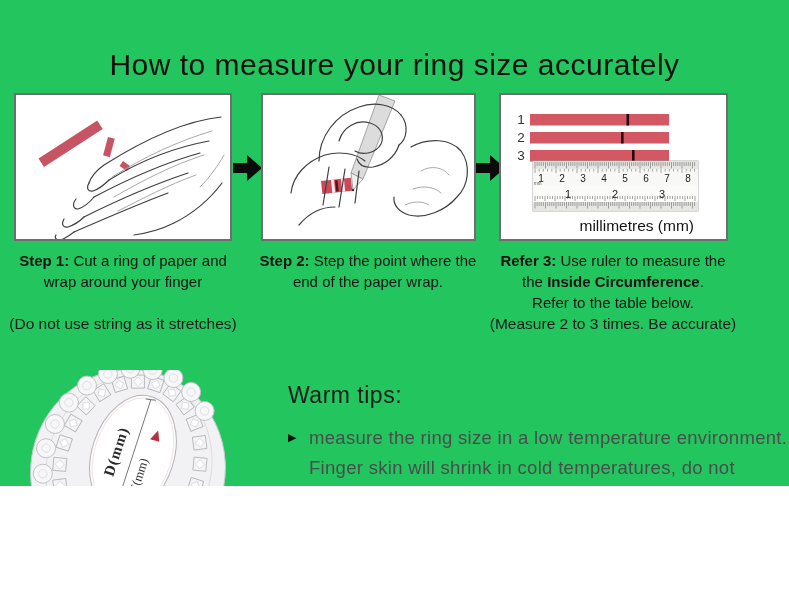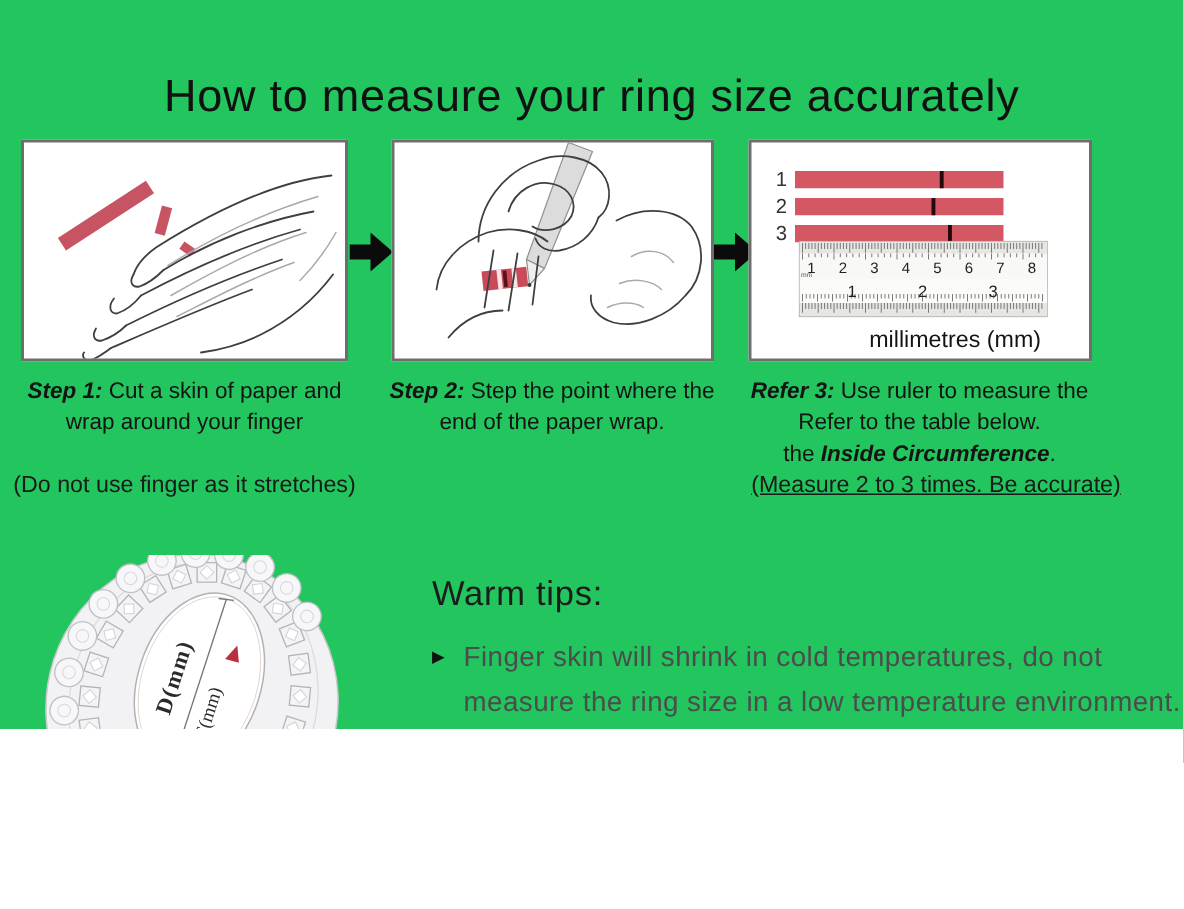--- a/index.html
+++ b/index.html
@@ -8,27 +8,27 @@
   .title{position:absolute;top:28px;left:0;right:0;text-align:center;
          font-size:30px;font-weight:500;letter-spacing:.5px;color:#111;}
   .panel{position:absolute;top:93px;height:148px;background:#fff;border:2px solid #6e6e6e;box-sizing:border-box;}
   .p1{left:14px;width:218px;}
   .p2{left:261px;width:215px;}
   .p3{left:499px;width:229px;}
   .panel svg{display:block;width:100%;height:100%;}
   .arrow{position:absolute;top:155px;width:30px;height:26px;}
   .a1{left:233px;} .a2{left:476px;}
   .caption{position:absolute;top:250px;font-size:15px;line-height:21px;text-align:center;color:#141414;}
-  .caption b{font-weight:700;font-style:italic;}
+  .caption b{font-weight:700;}
   .c1{left:8px;width:230px;}
   .c2{left:255px;width:226px;}
   .c3{left:490px;width:246px;}
   .note{position:absolute;top:315px;font-size:15.5px;text-align:center;color:#1a1a1a;}
   .n1{left:2px;width:242px;}
-  .n3{left:496px;width:256px;text-decoration:underline;}
+  .n3{left:485px;width:256px;}
   .tips{position:absolute;left:257px;top:382px;width:525px;margin-left:31px;}
   .tips-heading{font-size:23px;font-weight:400;color:#1c1c1c;letter-spacing:.5px;margin-bottom:14px;}
   .tip{display:flex;margin-bottom:1px;}
   .bullet{width:21px;flex:0 0 21px;font-size:11px;color:#111;padding-top:8px;}
   .tip-lines{font-size:18.5px;line-height:30px;color:#4c4c4c;letter-spacing:.3px;}
   .ring-wrap{position:absolute;left:2px;top:370px;width:256px;height:216px;}
   .ring-wrap svg{display:block;width:100%;height:100%;}
   svg text{font-family:"Liberation Sans",sans-serif;}
   svg .serif{font-family:"Liberation Serif",serif;}
 </style>
@@ -408,43 +408,43 @@
         <text x="155" y="21" font-size="10" fill="#222" text-anchor="middle">8</text>
         <text x="35" y="37" font-size="11" fill="#222" text-anchor="middle">1</text>
         <text x="82" y="37" font-size="11" fill="#222" text-anchor="middle">2</text>
         <text x="129" y="37" font-size="11" fill="#222" text-anchor="middle">3</text>
       </g>
       <text x="193" y="136" text-anchor="end" font-size="15.5" fill="#141414">millimetres (mm)</text>
     </svg>
   </div>
 
   <div class="caption c1">
-    <div><b>Step 1:</b> <span>Cut a skin of paper and</span></div>
+    <div><b>Step 1:</b> <span>Cut a ring of paper and</span></div>
     <div>wrap around your finger</div>
   </div>
   <div class="caption c2">
     <div><b>Step 2:</b> <span>Step the point where the</span></div>
     <div>end of the paper wrap.</div>
   </div>
   <div class="caption c3">
     <div><b>Refer 3:</b> <span>Use ruler to measure the</span></div>
+    <div><span>the </span><b>Inside Circumference</b><span>.</span></div>
     <div>Refer to the table below.</div>
-    <div><span>the </span><b>Inside Circumference</b><span>.</span></div>
-  </div>
-
-  <div class="note n1">(Do not use finger as it stretches)</div>
+  </div>
+
+  <div class="note n1">(Do not use string as it stretches)</div>
   <div class="note n3">(Measure 2 to 3 times. Be accurate)</div>
 
   <div class="tips">
     <div class="tips-heading">Warm tips:</div>
     <div class="tip">
       <span class="bullet">▶</span>
       <div class="tip-lines">
+        <div>measure the ring size in a low temperature environment.</div>
         <div>Finger skin will shrink in cold temperatures, do not</div>
-        <div>measure the ring size in a low temperature environment.</div>
       </div>
     </div>
     <div class="tip">
       <span class="bullet">▶</span>
     </div>
     <div class="tip">
       <span class="bullet">▶</span>
       <div class="tip-lines">
         <div>size.</div>
       </div>

